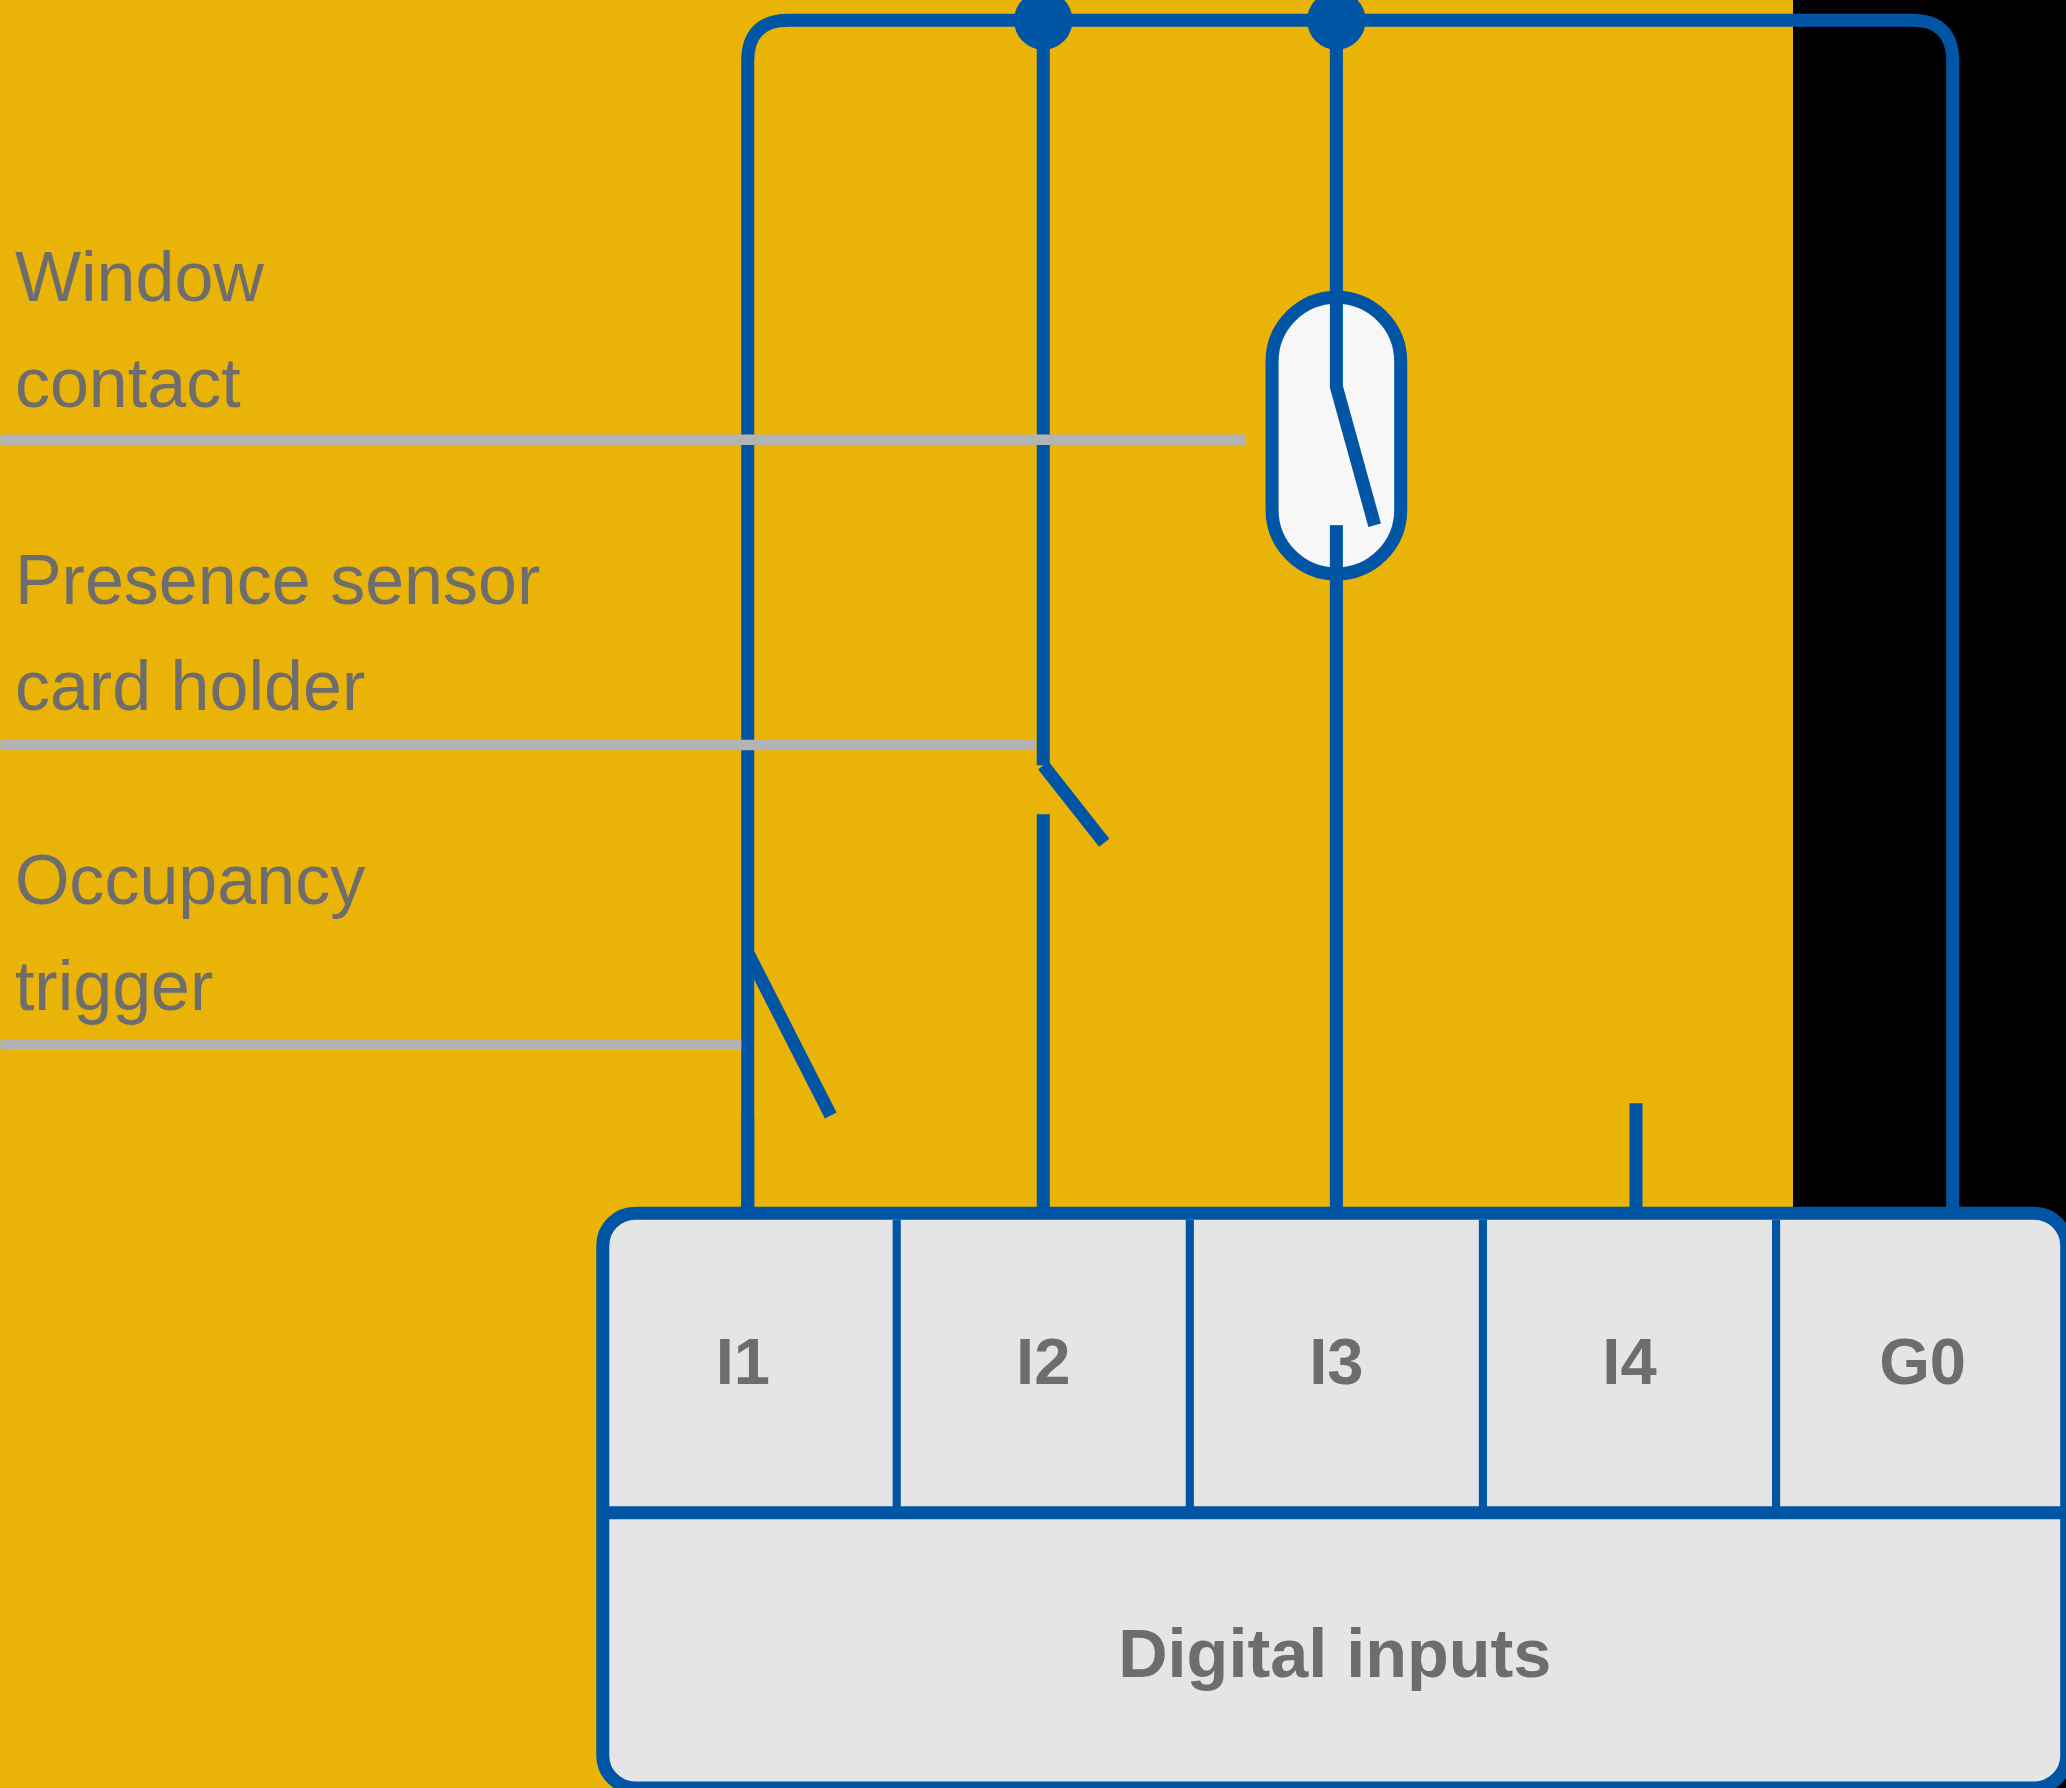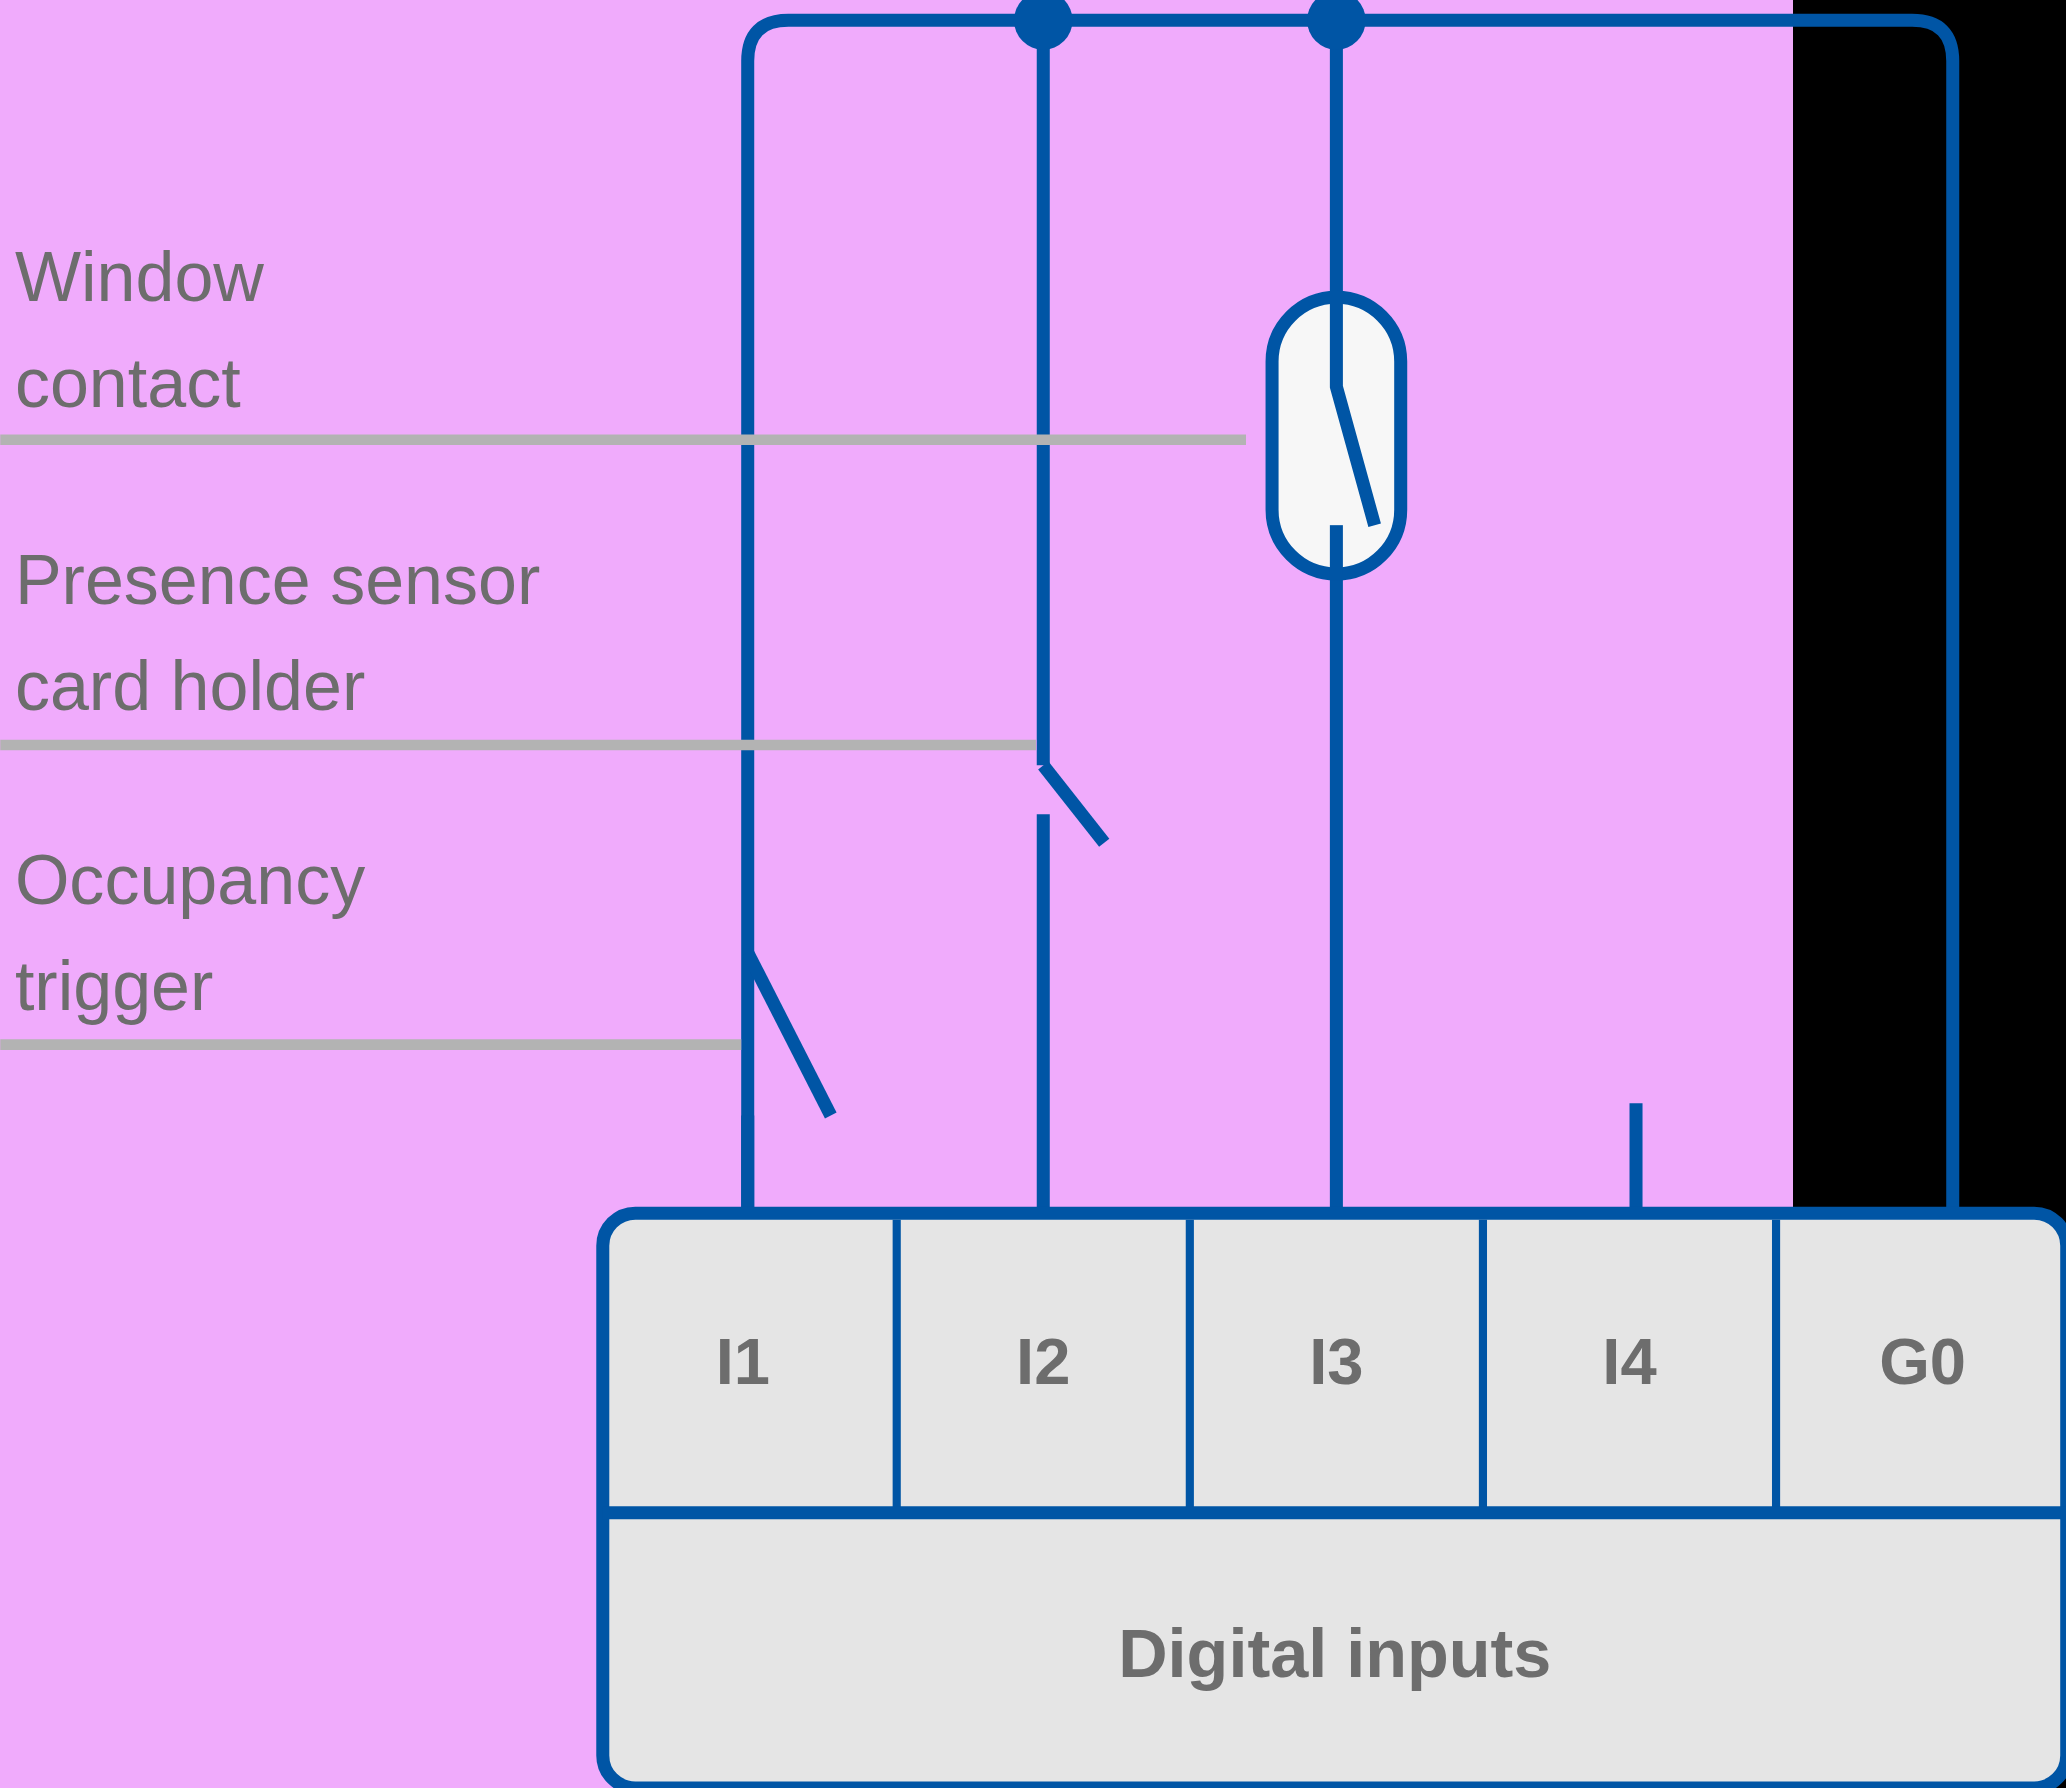--- a/index.html
+++ b/index.html
@@ -10,21 +10,21 @@
   body {
     width: 2067px;
     height: 1788px;
     overflow: hidden;
     font-family: "Liberation Sans", sans-serif;
   }
   #stage {
     position: relative;
     width: 1793px;
     height: 1788px;
-    background: #f0abfc;
+    background: #eab308;
   }
   #diagram {
     position: absolute;
     top: 0;
     left: 0;
     width: 2067px;
     height: 1788px;
     display: block;
   }
   .lbl-text {

